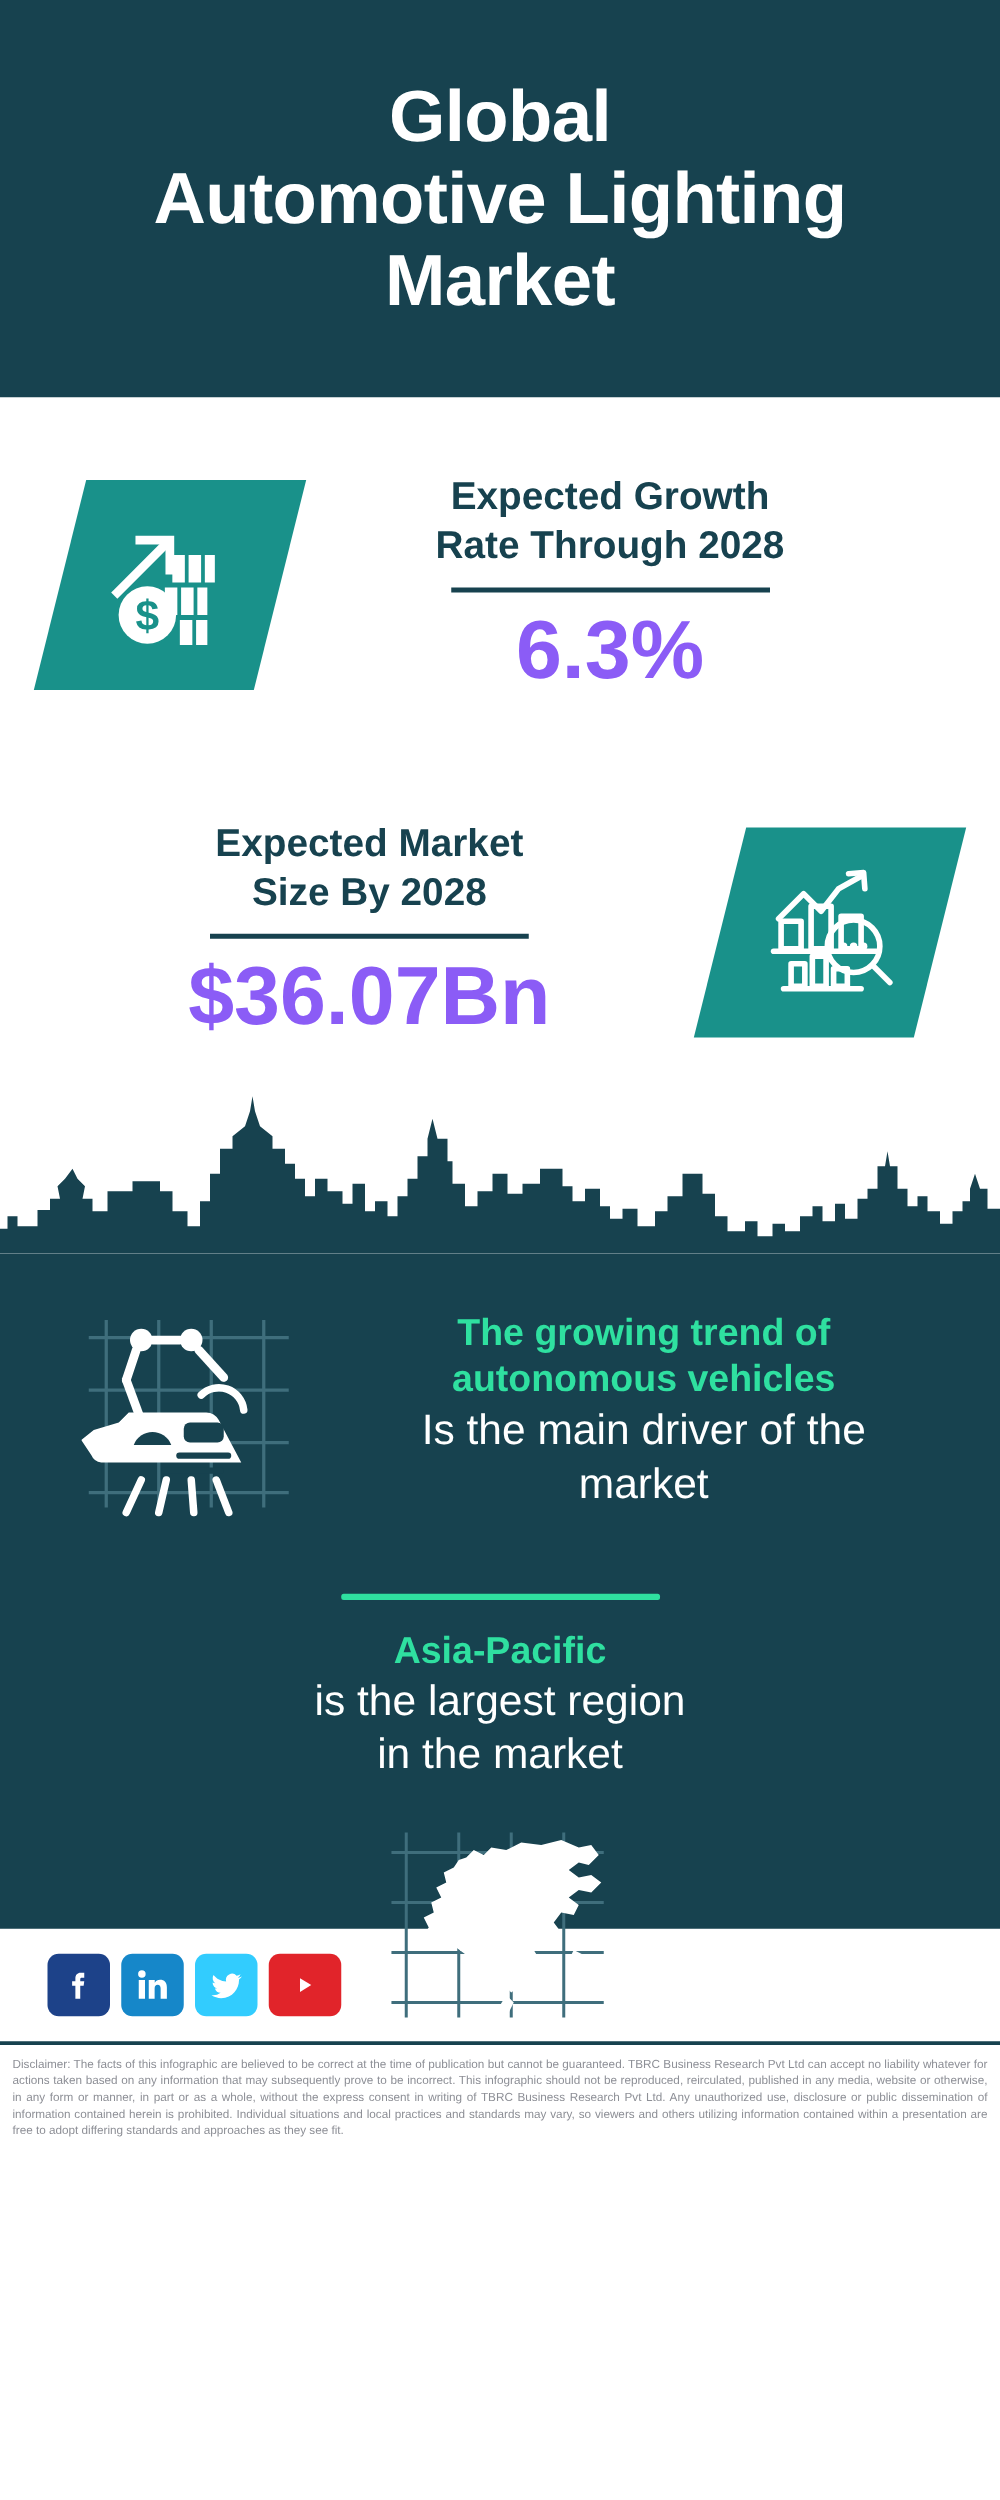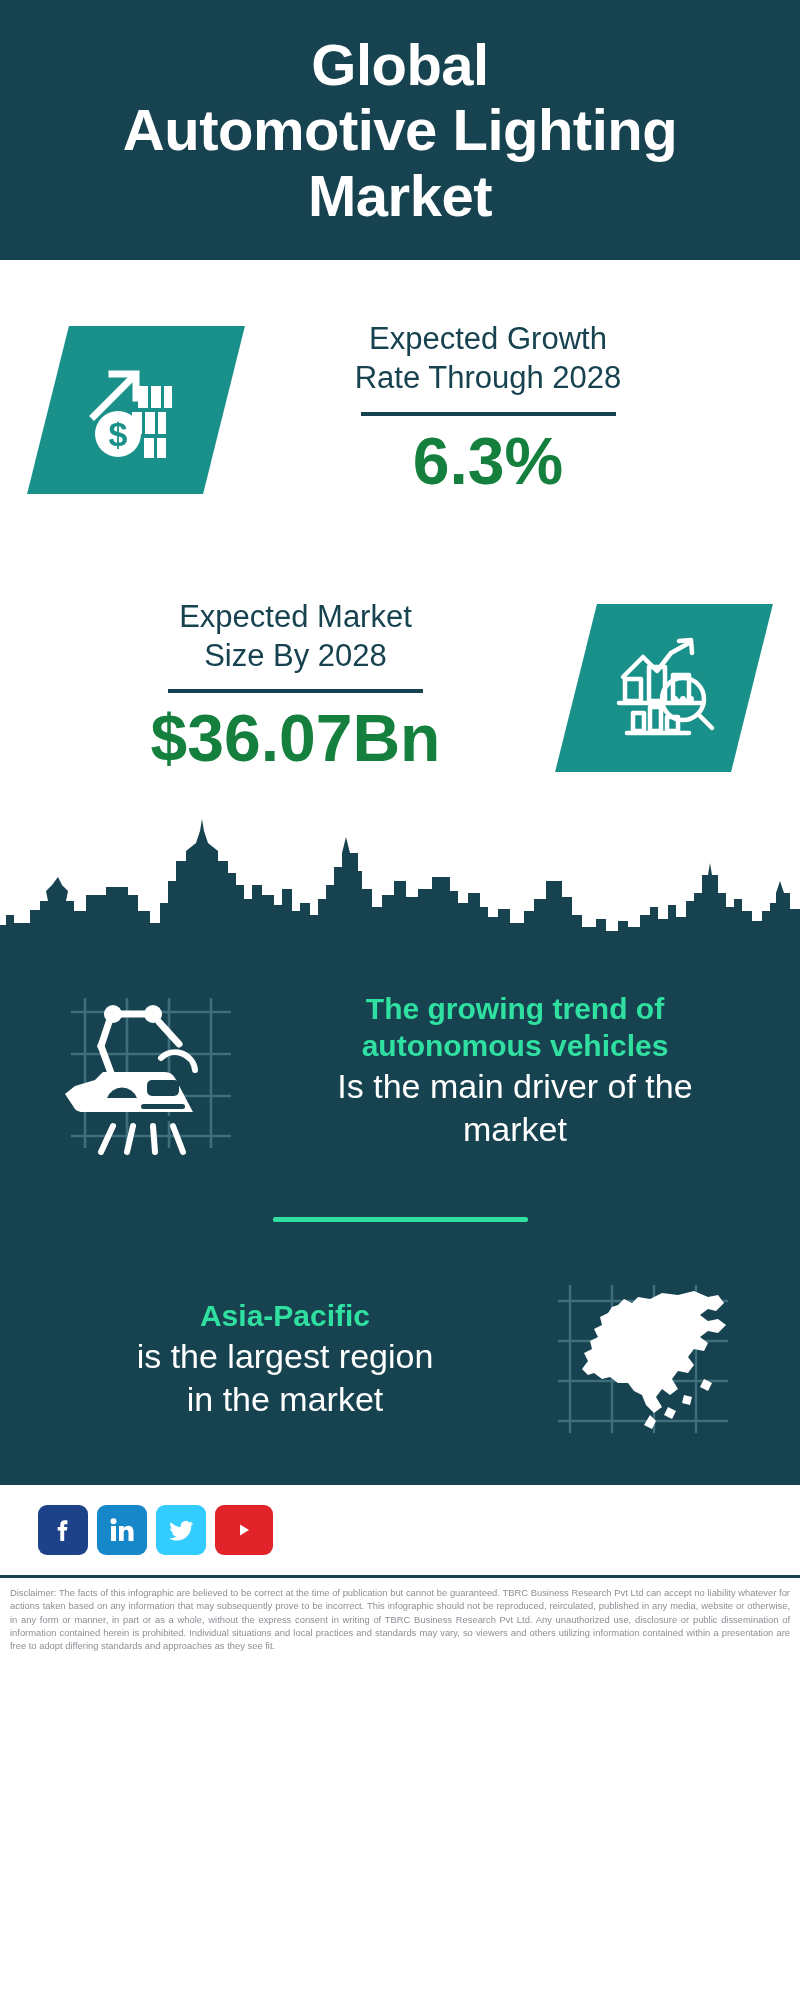--- a/index.html
+++ b/index.html
@@ -9,21 +9,21 @@
     background:#ffffff;
     width:800px; height:2000px;
     overflow:hidden;
     position:relative;
   }
   .page { width:800px; height:2000px; position:relative; background:#fff; }
 
   
   .header {
     background:#17424f;
-    height:260px;
+    height:318px;
     display:flex; align-items:center; justify-content:center;
     text-align:center;
   }
   .header h1 {
     color:#ffffff;
     font-size:58px;
     line-height:1.13;
     font-weight:bold;
     letter-spacing:-0.5px;
     padding:0 40px;
@@ -45,45 +45,45 @@
     flex:0 0 176px;
     position:relative;
     transform:skewX(-14deg);
     display:flex; align-items:center; justify-content:center;
   }
   .para .ic { transform:skewX(14deg); display:block; }
 
   .stat-text { flex:1; text-align:center; }
   .stat-title {
     color:#17424f;
-    font-weight:normal;
+    font-weight:bold;
     font-size:31px;
     line-height:1.25;
   }
   .stat-rule {
     width:255px; height:4px; background:#17424f;
     margin:14px auto 8px auto;
   }
   .stat-value {
-    color:#15803d;
+    color:#8b5cf6;
     font-weight:bold;
     font-size:66px;
     line-height:1.15;
   }
 
   
   .skyline-wrap { position:relative; height:130px; background:#ffffff; }
   .skyline-wrap svg { display:block; width:800px; height:130px; }
 
   
   .dark-zone { background:#17424f; position:relative; padding-bottom:8px; }
 
   .fact-row { display:flex; align-items:center; padding:0 40px; }
   .fact-row.r1 { height:250px; }
-  .fact-row.r2 { height:230px; }
+  .fact-row.r2 { height:230px;flex-direction:column; }
 
   .fact-icon { flex:0 0 230px; display:flex; align-items:center; justify-content:center; }
   .fact-text { flex:1; text-align:center; padding:0 6px; }
 
   .fact-accent {
     color:#2fe0a0; font-weight:bold; font-size:30px; line-height:1.25;
   }
   .fact-body {
     color:#ffffff; font-size:34px; line-height:1.26; font-weight:normal;
   }

